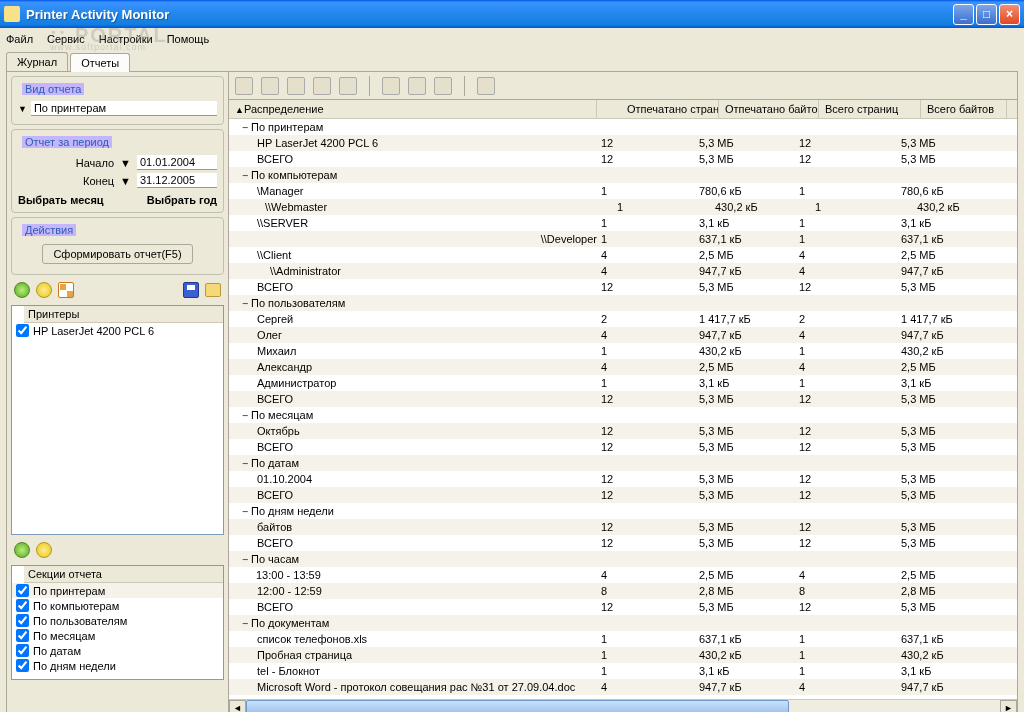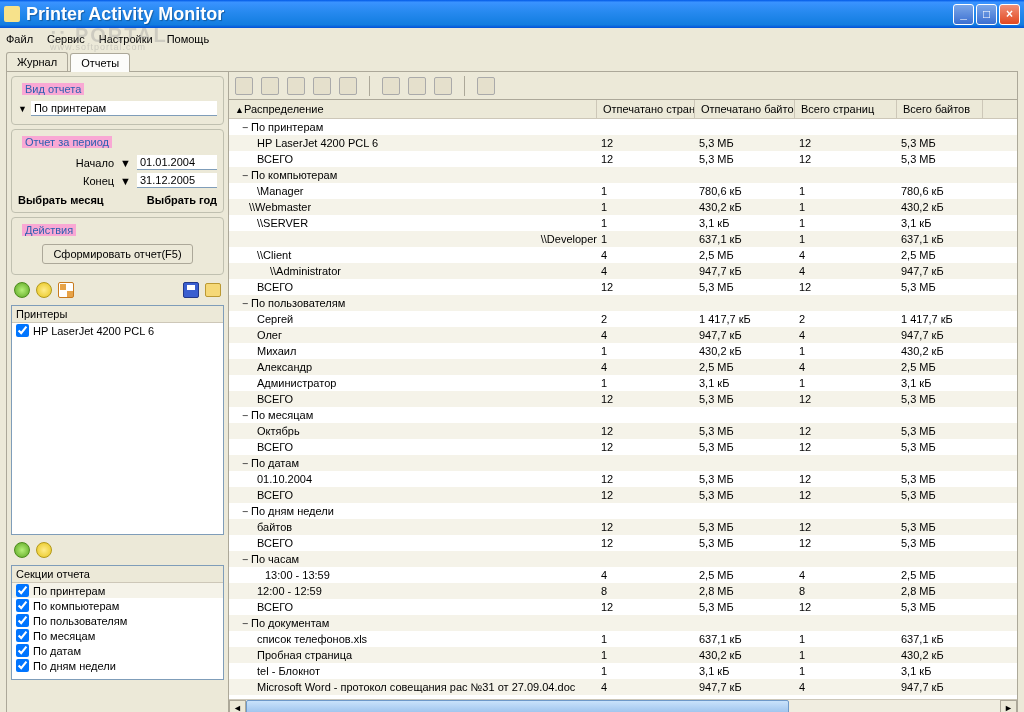--- a/index.html
+++ b/index.html
@@ -1,51 +1,51 @@
 <!DOCTYPE html>
 <html><head>
 <meta charset="utf-8">
 <style>
 * { box-sizing: border-box; margin: 0; padding: 0; font-family: Tahoma, Arial, sans-serif; font-size: 11px; }
 body { background: #ece9d8; width: 1024px; height: 712px; overflow: hidden; }
 .titlebar { background: linear-gradient(to bottom, #0058e6 0%, #3a93ff 8%, #288af0 40%, #127de0 88%, #0351d8 100%); height: 28px; display: flex; align-items: center; padding: 0 4px; color: #fff; font-weight: bold; }
 .titlebar .icon { width: 16px; height: 16px; background: #f7e28b; margin-right: 6px; border-radius: 2px; }
-.titlebar .title { flex: 1; font-size: 18px; text-shadow: 1px 1px 1px rgba(0,0,0,.3); }
+.titlebar .title { flex: 1; font-size: 13px; text-shadow: 1px 1px 1px rgba(0,0,0,.3); }
 .winbtns { display: flex; gap: 2px; }
 .winbtn { width: 21px; height: 21px; border-radius: 3px; border: 1px solid #fff; display: flex; align-items: center; justify-content: center; color: #fff; font-weight: bold; font-size: 12px; }
 .winbtn.min, .winbtn.max { background: linear-gradient(#7ba7e8,#3b6fd1); }
 .winbtn.close { background: linear-gradient(#f09078,#e24820); }
 .menubar { background: #ece9d8; height: 22px; display: flex; align-items: center; padding: 0 6px; gap: 14px; position: relative; }
 .menubar span { cursor: default; }
 .watermark { position: absolute; left: 50px; top: -4px; font-size: 20px; font-weight: bold; color: rgba(150,150,150,.35); pointer-events: none; letter-spacing: 2px; }
 .watermark small { font-size: 9px; font-weight: normal; display: block; letter-spacing: 1px; margin-top: -5px; }
 .tabs { display: flex; padding: 2px 6px 0; }
 .tab { padding: 3px 10px; background: #ece9d8; border: 1px solid #aca899; border-bottom: none; border-radius: 3px 3px 0 0; margin-right: 2px; position: relative; }
 .tab.active { background: #fcfcfa; z-index: 2; top: 1px; }
 .mainarea { display: flex; border: 1px solid #aca899; margin: 0 6px 6px; height: 646px; background: #fcfcfa; }
 .leftpanel { width: 222px; background: #ece9d8; border-right: 1px solid #aca899; padding: 4px; display: flex; flex-direction: column; gap: 4px; overflow: hidden; }
 .groupbox { border: 1px solid #c0c0b0; border-radius: 4px; padding: 6px; background: #ece9d8; }
-.groupbox > .legend { color: #2b5fb0; margin: -12px 0 4px 4px; background: #f9a8d4; display: inline-block; padding: 0 3px; }
+.groupbox > .legend { color: #2b5fb0; margin: -12px 0 4px 4px; background: #c4b5fd; display: inline-block; padding: 0 3px; }
 .combo { display: flex; align-items: center; gap: 4px; margin: 2px 0; }
 .combo .arrow { font-size: 9px; }
 .combo input, .underline { background: #fff; border: none; border-bottom: 1px solid #7f9db9; padding: 1px 3px; font-size: 11px; width: 100%; }
 .datebox { display: flex; align-items: center; gap: 6px; margin: 3px 0; justify-content: flex-end; }
 .datebox label { white-space: nowrap; }
 .btnflat { background: #ece9d8; border: 1px solid #aca899; padding: 3px 10px; border-radius: 3px; cursor: pointer; }
 .btnrow { display: flex; justify-content: space-between; margin-top: 6px; font-weight: bold; }
 .iconbar { display: flex; gap: 6px; align-items: center; padding: 3px; }
 .iconbar .ico { width: 16px; height: 16px; border-radius: 50%; display: inline-block; }
 .ico.green { background: radial-gradient(#b6f07a,#5aa520); border: 1px solid #4b8a1d; }
 .ico.yellow { background: radial-gradient(#ffec8a,#e7c51d); border: 1px solid #b3991a; }
 .ico.grid4 { background: #fff; border: 1px solid #c97a1d; border-radius: 2px; background-image: linear-gradient(#e7a348,#e7a348),linear-gradient(#e7a348,#e7a348); background-size: 6px 6px; background-position: 1px 1px, 8px 8px; background-repeat: no-repeat; }
 .ico.save { width:16px; height:16px; background:#3a5fd0; border:1px solid #22388a; border-radius:2px; position:relative; }
 .ico.save::after { content:''; position:absolute; left:3px; top:2px; width:8px; height:5px; background:#fff; }
 .ico.folder { width:16px; height:14px; background:#f5d877; border:1px solid #bb9933; border-radius:2px; }
 .listbox { background: #fff; border: 1px solid #7f9db9; flex: 0 0 auto; overflow: auto; }
-.listhdr { background: #ece9d8; border-bottom: 1px solid #cdc7b8; padding: 2px 4px; }
+.listhdr { background: #ece9d8; border-bottom: 1px solid #cdc7b8; padding: 2px 4px; margin-left: 12px; }
 .listitem { display: flex; align-items: center; gap: 4px; padding: 1px 4px; }
 .listitem input { margin: 0; }
 .rightpanel { flex: 1; display: flex; flex-direction: column; background: #fff; overflow: hidden; }
 .toolbar { background: #ece9d8; height: 28px; border-bottom: 1px solid #aca899; display: flex; align-items: center; padding: 0 6px; gap: 8px; }
 .tbico { width: 18px; height: 18px; display: inline-block; background: #e5e0cc; border: 1px solid #aaa; border-radius: 2px; }
 .tbsep { width: 1px; height: 20px; background: #aca899; margin: 0 4px; }
 .gridhdr { display: flex; background: #ece9d8; border-bottom: 1px solid #cdc7b8; }
 .gridhdr div { padding: 3px 6px; border-right: 1px solid #cdc7b8; overflow: hidden; white-space: nowrap; }
 .gridbody { flex: 1; overflow-y: scroll; overflow-x: hidden; }
 .row { display: flex; height: 16px; align-items: center; }
@@ -186,21 +186,21 @@
       <span class="tbico"></span>
       <span class="tbsep"></span>
       <span class="tbico"></span>
       <span class="tbico"></span>
       <span class="tbico"></span>
       <span class="tbsep"></span>
       <span class="tbico"></span>
     </div>
     <div class="gridhdr" id="gridhdr">
         <div style="width: 368px;"><span style="font-size:9px">▲</span>Распределение</div>
-        <div style="width: 98px;">Отпечатано стран</div>
+        <div style="width: 98px; margin-left: 24px;">Отпечатано стран</div>
         <div style="width: 100px;">Отпечатано байто</div>
         <div style="width: 102px;">Всего страниц</div>
         <div style="width: 86px;">Всего байтов</div>
       </div>
     <div class="gridbody" id="gridbody">
         <div class="row">
           <div class="c0" style="padding-left: 10px;">
             <span class="tw">−</span>
             <span>По принтерам</span>
           </div>
@@ -240,21 +240,21 @@
         <div class="row">
           <div class="c0" style="padding-left: 28px;">
             <span>\Manager</span>
           </div>
           <div class="c1">1</div>
           <div class="c2">780,6 кБ</div>
           <div class="c3">1</div>
           <div class="c4">780,6 кБ</div>
         </div>
         <div class="row alt">
-          <div class="c0" style="padding-left: 20px;">
+          <div class="c0" style="padding-left: 20px; margin-left: 16px;">
             <span>\\Webmaster</span>
           </div>
           <div class="c1">1</div>
           <div class="c2">430,2 кБ</div>
           <div class="c3">1</div>
           <div class="c4">430,2 кБ</div>
         </div>
         <div class="row">
           <div class="c0" style="padding-left: 28px;">
             <span>\\SERVER</span>
@@ -452,21 +452,21 @@
           <div class="c0" style="padding-left: 10px;">
             <span class="tw">−</span>
             <span>По часам</span>
           </div>
           <div class="c1"></div>
           <div class="c2"></div>
           <div class="c3"></div>
           <div class="c4"></div>
         </div>
         <div class="row">
-          <div class="c0" style="padding-left: 36px;">
+          <div class="c0" style="padding-left: 27px;">
             <span>13:00 - 13:59</span>
           </div>
           <div class="c1">4</div>
           <div class="c2">2,5 МБ</div>
           <div class="c3">4</div>
           <div class="c4">2,5 МБ</div>
         </div>
         <div class="row alt">
           <div class="c0" style="padding-left: 28px;">
             <span>12:00 - 12:59</span>

